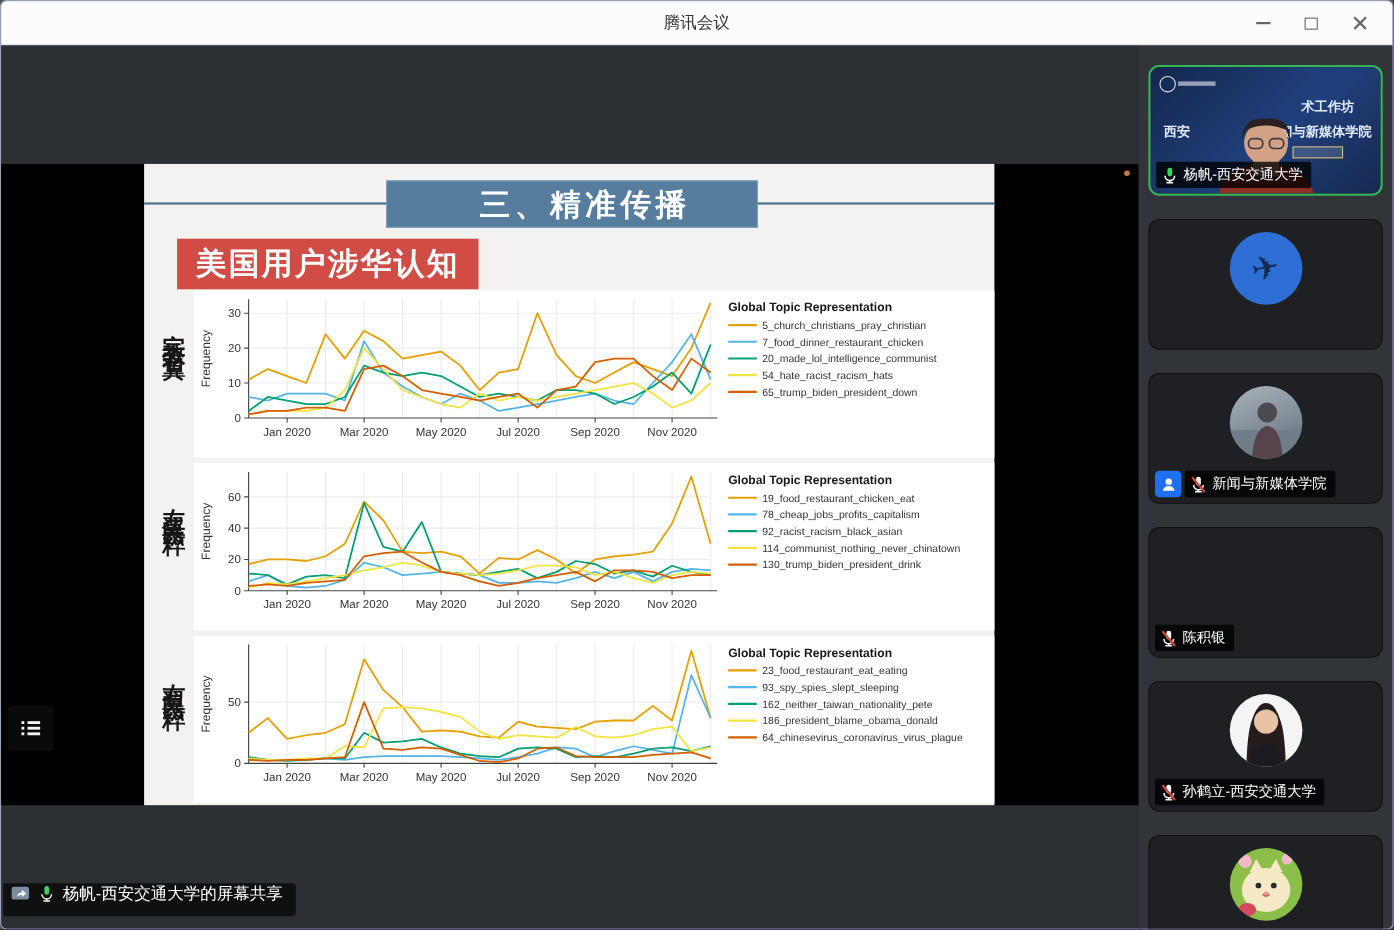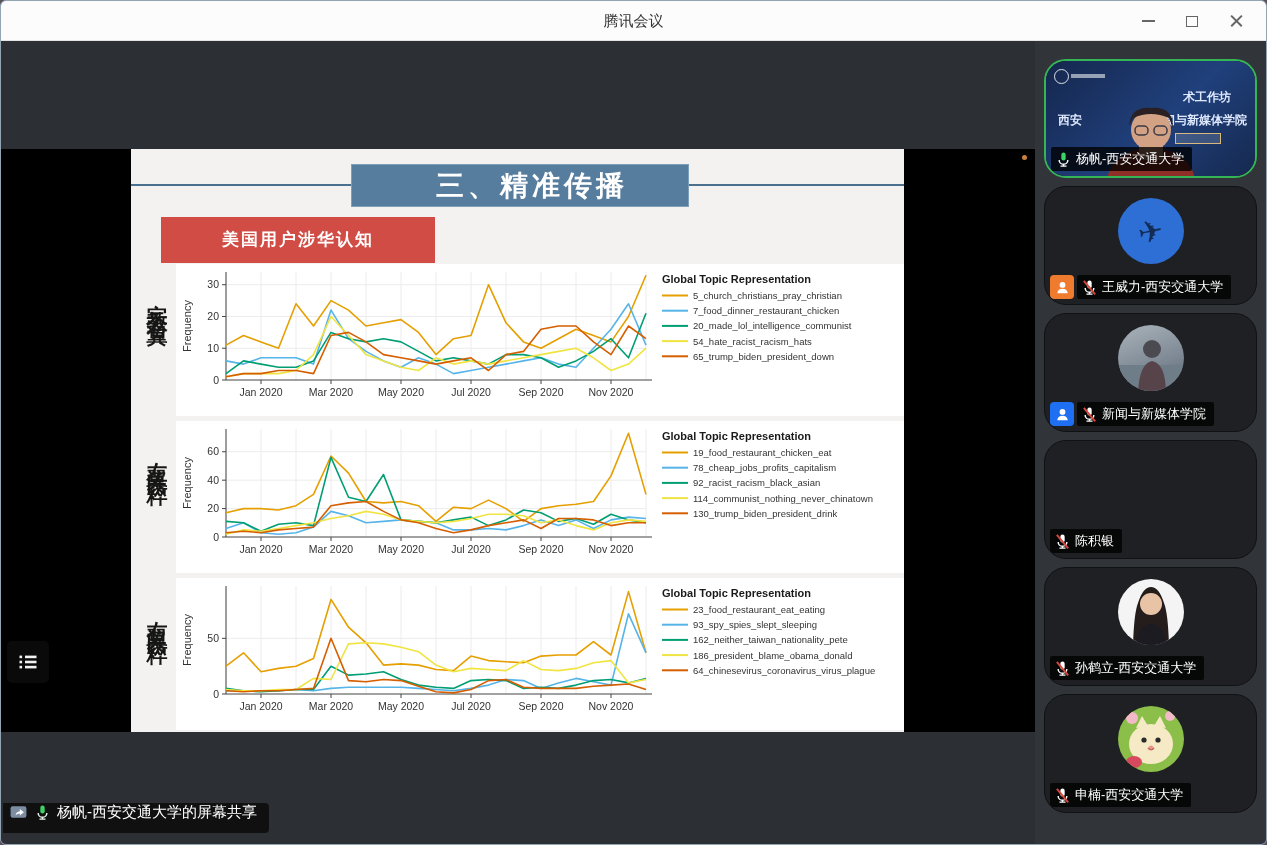--- a/index.html
+++ b/index.html
@@ -27,40 +27,40 @@
   .pointer-dot { position:absolute; left:1021px; top:6px; width:5px; height:5px; border-radius:50%;
                  background:#c8803f; }
 
   
   .slide { position:absolute; left:130px; top:0; width:773px; height:583px; background:#f3f2f0; }
   .header-line { position:absolute; left:0; top:35px; width:100%; height:2px; background:#49708f; }
   .header-box { position:absolute; left:220px; top:15px; width:338px; height:43px; background:#567d9e;
                 border:1px solid #7e9fba; color:#fff; font-weight:bold; font-size:28px;
                 text-align:center; line-height:41px; letter-spacing:4px;padding-left:24px; }
   .sub-box { position:absolute; left:30px; top:68px; width:274px; height:46px; background:#d04c45;
-             color:#fff; font-weight:bold; font-size:17px; text-align:center; line-height:46px;
+             color:#fff; font-weight:bold; font-size:28px; text-align:center; line-height:46px;
              letter-spacing:2px; }
   .row-label { position:absolute; left:6px; width:34px; writing-mode:vertical-rl; text-orientation:upright;
                font-weight:bold; font-size:21px; color:#161616; letter-spacing:7px; }
   .row-label.r1 { top:138px; } .row-label.r2 { top:296px; } .row-label.r3 { top:455px; }
   .chart-panel { position:absolute; left:45px; width:728px; height:152px; background:#fff; }
   .chart-panel.c0 { top:115px; } .chart-panel.c1 { top:272px; } .chart-panel.c2 { top:429px; }
 
   
   .list-btn { position:absolute; left:6px; top:600px; width:42px; height:42px; background:#0a0a0a;
               border-radius:5px; display:flex; align-items:center; justify-content:center; cursor:pointer; }
   .share-banner { position:absolute; left:2px; top:762px; height:30px; background:rgba(14,14,14,.92);
                   border-radius:0 4px 4px 0; display:flex; align-items:center; gap:6px; padding:0 12px 12px 6px; }
   .share-banner .txt { color:#fff; font-size:15px; white-space:nowrap; }
 
   
   .sidebar { position:absolute; top:40px; right:0; width:231px; height:805px; background:#31353a;
              padding:18px 0 0 9px; }
   .tile { position:relative; width:213px; height:119px; background:#1e2023; border:1px solid #101113;
-          border-radius:22px; margin-bottom:8px; overflow:hidden; cursor:pointer;text-decoration:underline; }
+          border-radius:10px; margin-bottom:21px; overflow:hidden; cursor:pointer;text-decoration:underline; }
   .tile.active { border:2px solid #34b656; }
   .namerow { position:absolute; left:5px; bottom:5px; display:flex; gap:3px; z-index:5; }
   .pill { display:flex; align-items:center; gap:4px; background:rgba(0,0,0,.78); height:24px;
           padding:0 8px 0 4px; border-radius:2px; }
   .pill .pname { color:#fff; font-size:13px; white-space:nowrap; }
   .badge { width:24px; height:24px; border-radius:4px; display:flex; align-items:center; justify-content:center; }
   .avatar { position:absolute; left:50%; top:11px; transform:translateX(-50%); width:66px; height:66px;
             border-radius:50%; display:flex; align-items:center; justify-content:center; overflow:hidden; }
   .avatar.initials { color:#fff; font-size:19px; font-weight:bold; letter-spacing:1px; }
 
@@ -335,38 +335,20 @@
           </svg>
           <span class="pname">杨帆-西安交通大学</span>
         </div>
       </div>
     </div>
 
     <div class="tile">
       <div class="avatar" style="background:#2e6fd6;">
         <span style="font-size:30px;color:#132c55;transform:rotate(-12deg);font-family:'DejaVu Sans',sans-serif;">✈</span>
       </div>
-      <div class="namerow">
-        <div class="badge" style="background:#ee7b2e;">
-          <svg width="15" height="15" viewBox="0 0 16 16">
-            <circle cx="8" cy="5.2" r="3.1" fill="#fff"></circle>
-              <path d="M2.4 14c.3-3 2.6-4.6 5.6-4.6s5.3 1.6 5.6 4.6z" fill="#fff"></path>
-          </svg>
-        </div>
-        <div class="pill">
-          <svg width="17" height="17" viewBox="0 0 18 18">
-            <rect x="6.7" y="1.6" width="4.6" height="8.4" rx="2.3" fill="#fff"></rect>
-            <path d="M4.4 9.4a4.6 4.6 0 0 0 9.2 0" fill="none" stroke="#fff" stroke-width="1.5"></path>
-            <line x1="9" y1="14.2" x2="9" y2="15.8" stroke="#fff" stroke-width="1.5"></line>
-            <line x1="5.8" y1="16" x2="12.2" y2="16" stroke="#fff" stroke-width="1.5"></line>
-            <line x1="3" y1="2" x2="15" y2="16.2" stroke="#d5473c" stroke-width="2.1"></line>
-          </svg>
-          <span class="pname">王威力-西安交通大学</span>
-        </div>
-      </div>
     </div>
 
     <div class="tile">
       <div class="avatar" style="background:linear-gradient(160deg,#aab3ba 0%,#7d8894 60%,#55606b 100%);">
         <svg width="66" height="66" viewBox="0 0 66 66">
           <rect x="0" y="40" width="66" height="26" fill="#6f7d88"></rect>
           <circle cx="34" cy="24" r="9" fill="#4a4a50"></circle>
           <path d="M20 66 Q22 38 34 36 Q47 38 48 66 Z" fill="#57444a"></path>
         </svg>
       </div>

